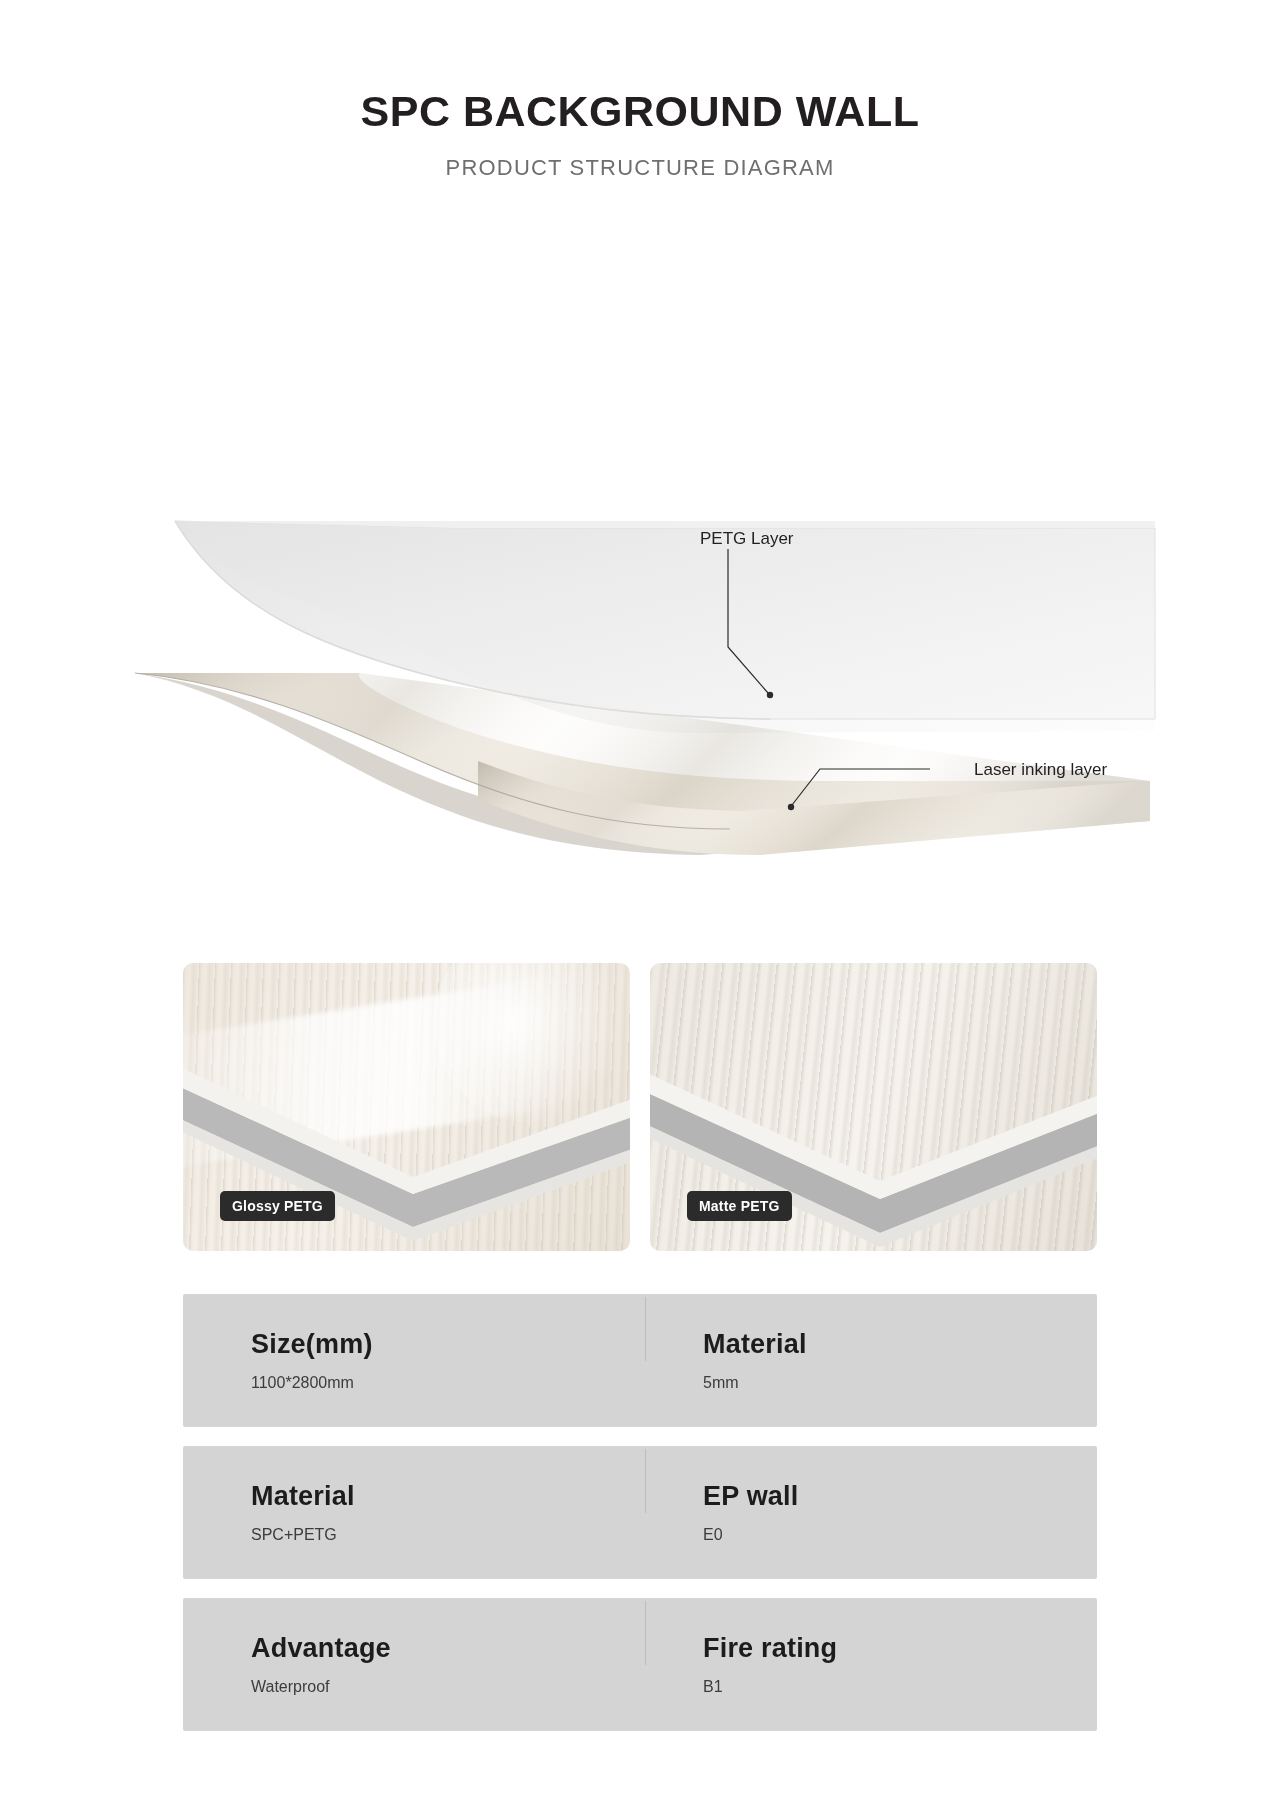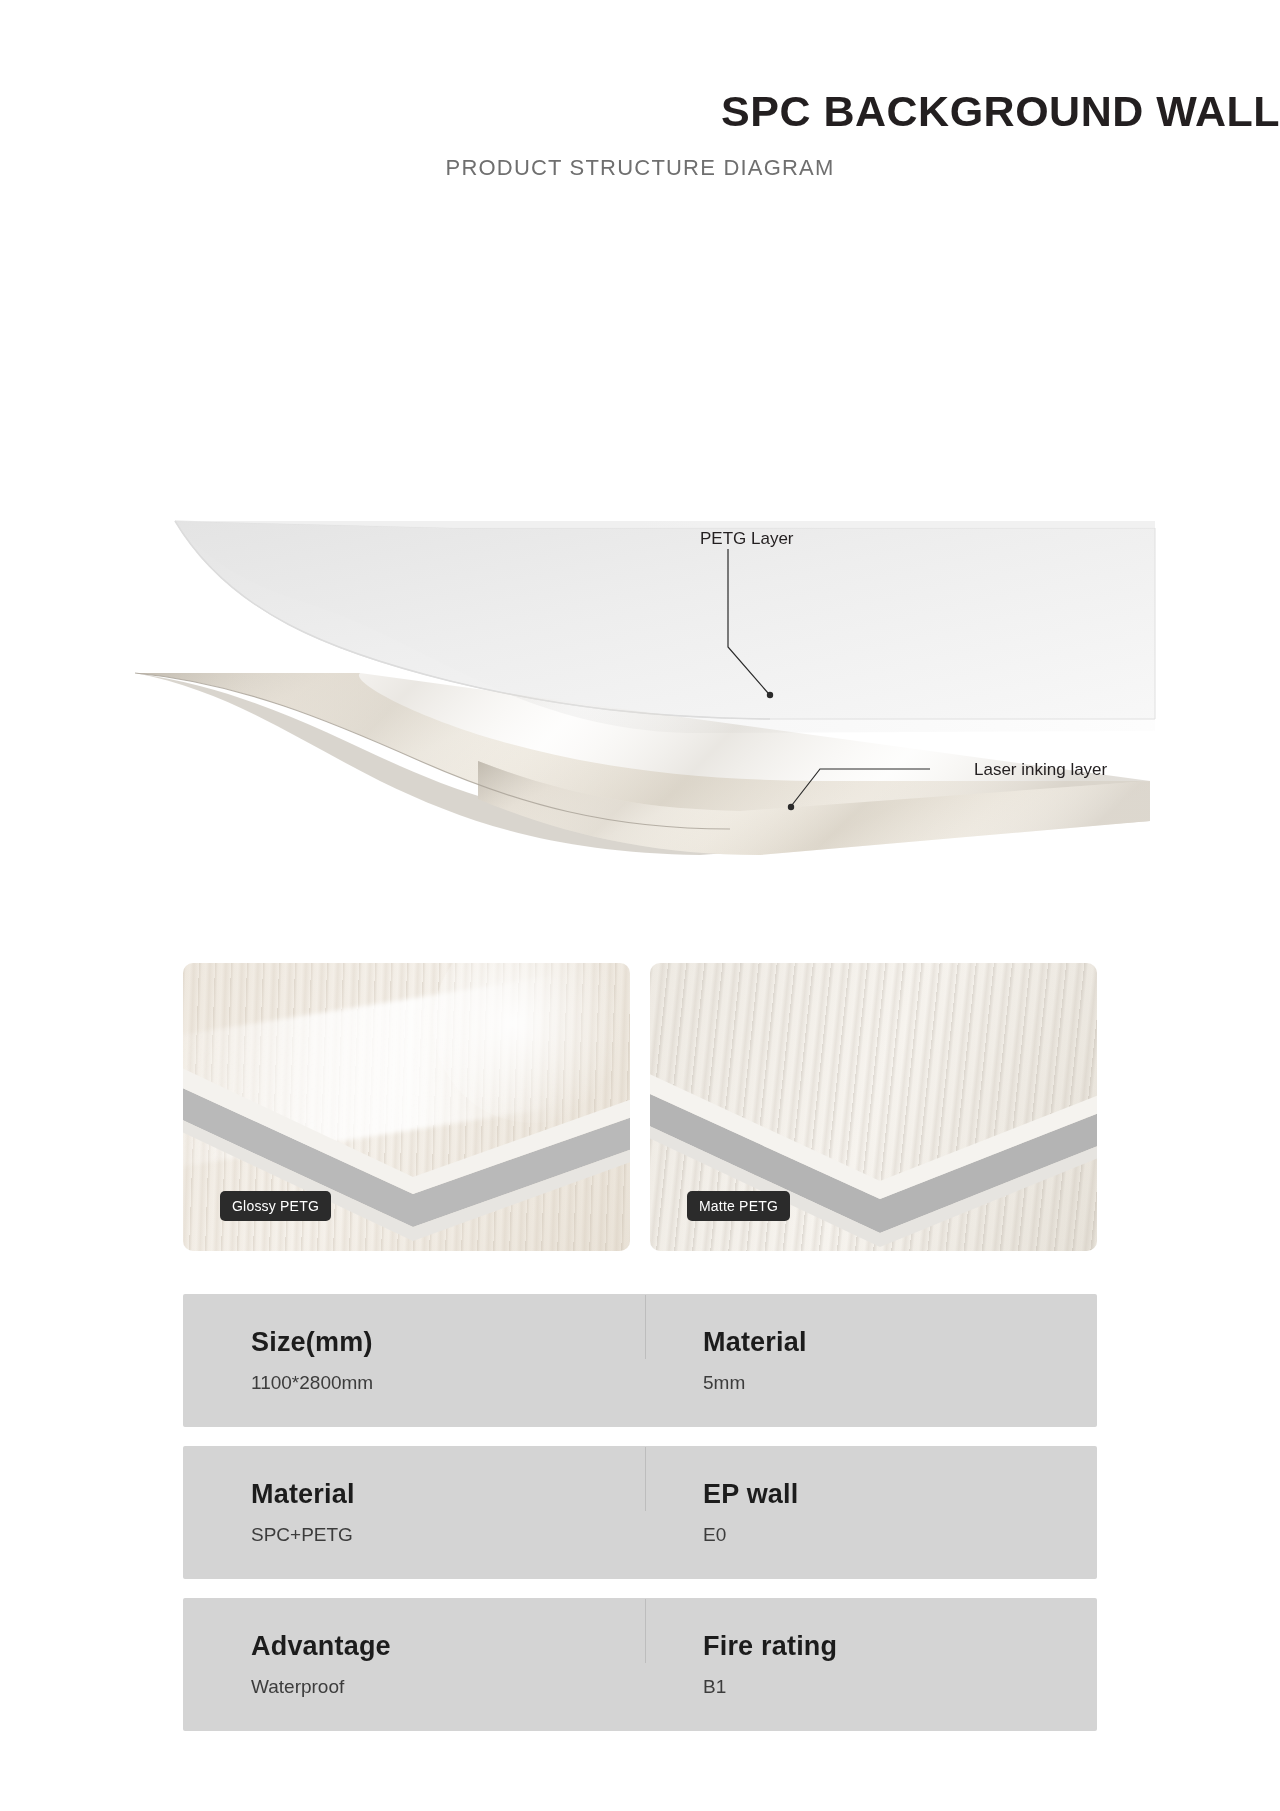--- a/index.html
+++ b/index.html
@@ -21,21 +21,20 @@
     text-align: center;
     padding-top: 88px;
   }
   .title {
     font-size: 43px;
     font-weight: bold;
     letter-spacing: 0.5px;
     color: #231f20;
     margin: 0;
     line-height: 1.1;
-    text-align: right;
   }
   .subtitle {
     font-size: 22px;
     color: #6f6f6f;
     letter-spacing: 1.2px;
     margin-top: 20px;
   }
 
   
   .diagram {
@@ -68,20 +67,21 @@
     width: 914px;
     display: flex;
     gap: 20px;
   }
   .sample {
     position: relative;
     width: 447px;
     height: 288px;
     border-radius: 10px;
     overflow: hidden;
+    font-weight: bold;
   }
   .sample .photo {
     position: absolute;
     inset: 0;
   }
   
   .grain-a {
     background:
       repeating-linear-gradient(92deg,
         rgba(182,168,150,0.30) 0px,
@@ -171,21 +171,21 @@
     width: 1px;
     background: #bdbdbd;
   }
   .spec-label {
     font-size: 27px;
     font-weight: bold;
     color: #1c1c1c;
     letter-spacing: 0.2px;
   }
   .spec-value {
-    font-size: 19px;
+    font-size: 16px;
     color: #3c3c3c;
     margin-top: 14px;
   }
 </style>
 </head>
 <body>
 
 <div class="header">
   <h1 class="title">SPC BACKGROUND WALL</h1>
   <div class="subtitle">PRODUCT STRUCTURE DIAGRAM</div>

